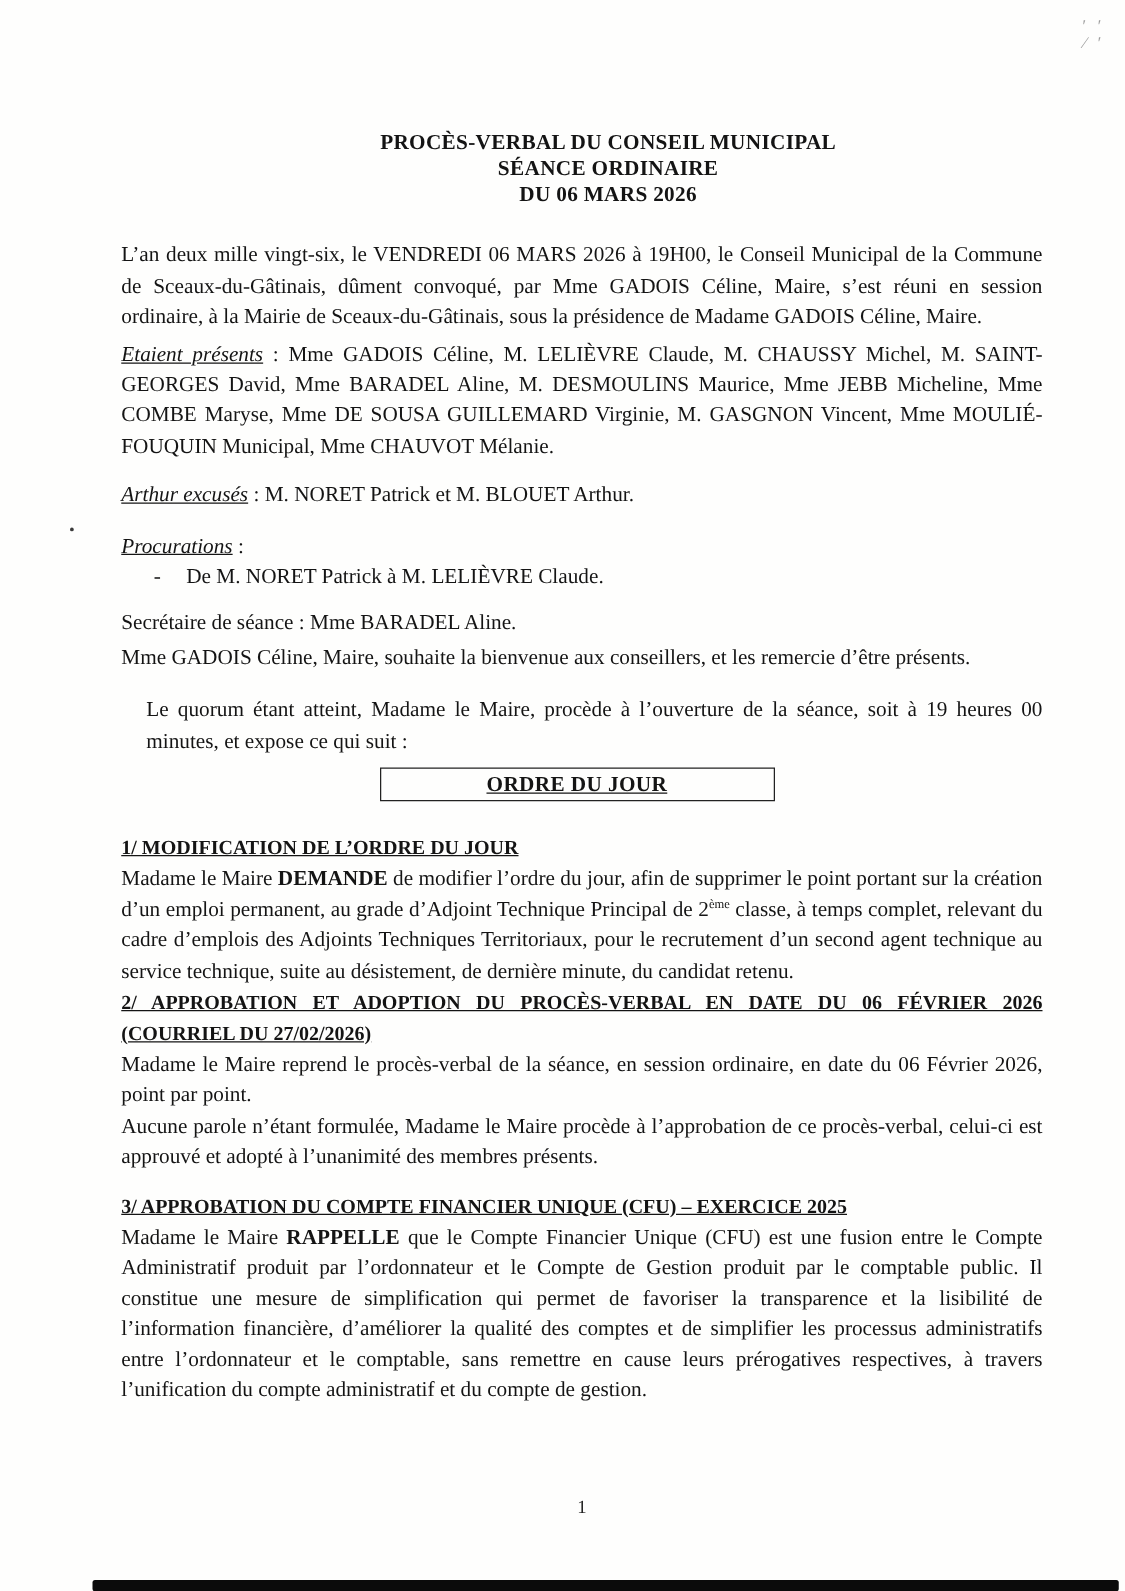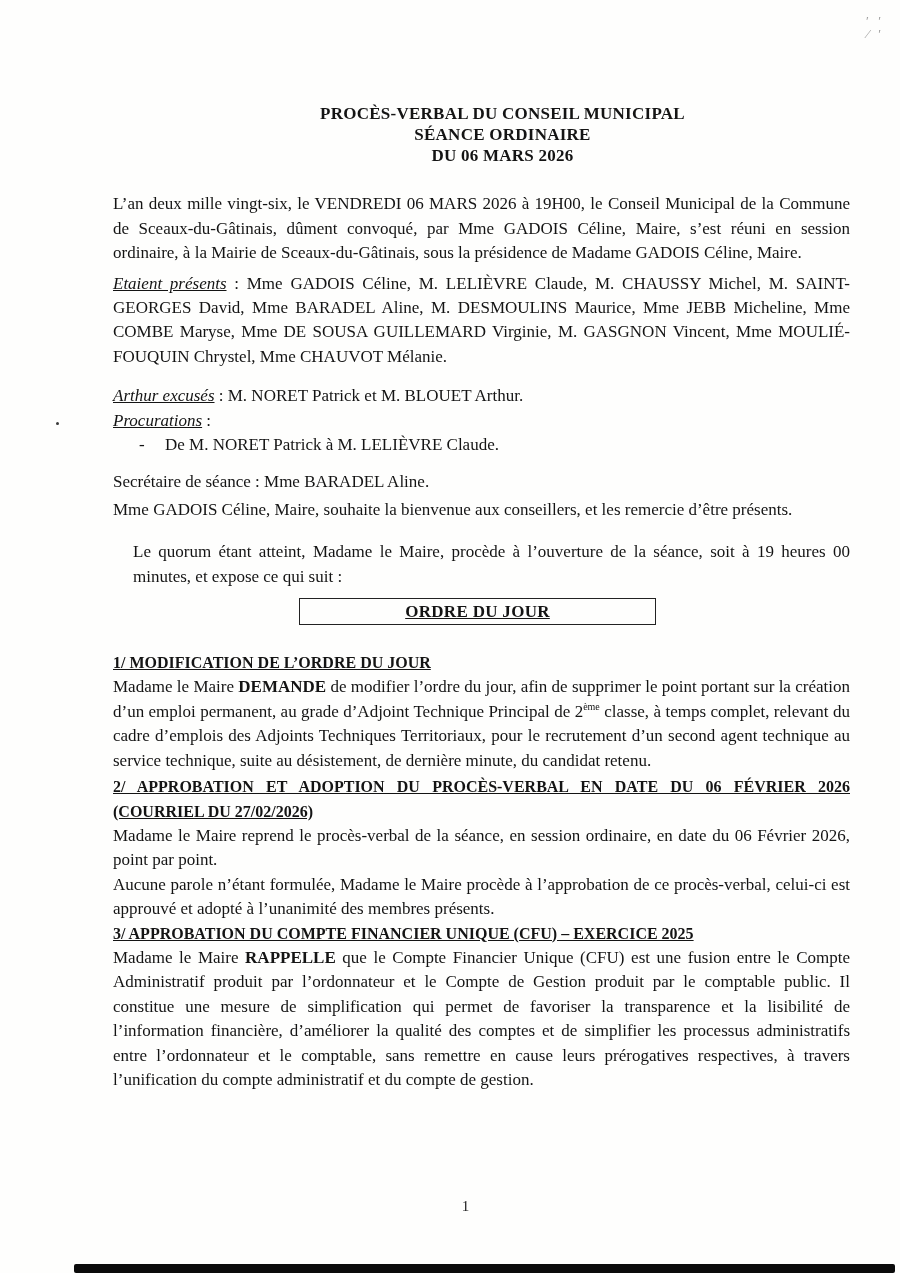--- a/index.html
+++ b/index.html
@@ -14,41 +14,41 @@
   .corner-mark {
     position:absolute; top:14px; right:16px;
     font-size:13px; line-height:13px; color:#9a9a9a;
     white-space:pre-line; text-align:right; letter-spacing:3px;
   }
   .scan-speck {
     position:absolute; left:56px; top:422px;
     width:3px; height:3px; background:#3a3a3a; border-radius:50%;
   }
   .content {
-    position:absolute; left:113px; top:104px; width:737px;
+    position:absolute; left:97px; top:104px; width:737px;
     font-size:17px; line-height:24.4px; color:#141414;
   }
   .title-block {
     text-align:center; font-weight:700; letter-spacing:.25px;
     line-height:20.8px; margin-left:42px; margin-bottom:26px;
     font-size:17px;
   }
   .para { text-align:justify; }
   .lbl { font-weight:400; font-style:italic; text-decoration:underline; }
   .mt6  { margin-top:6px; }
   .mt13 { margin-top:13px; }
   .mt14 { margin-top:3px; }
   .mt15 { margin-top:15px; }
-  .mt16 { }
+  .mt16 { margin-top:16px; }
   .mt18 { margin-top:18px;margin-left:20px; }
   .proc-item { padding-left:26px; }
   .proc-item .dash { display:inline-block; width:26px; }
   .agenda-wrap { margin-top:9px; margin-bottom:26px; text-align:center; }
   .agenda-box {
-    display:inline-block; width:357px; height:27px; line-height:25px;
+    display:inline-block; width:316px; height:27px; line-height:25px;
     border:1.5px solid #222; margin-left:-8px;
   }
   .agenda-box span { font-weight:700; text-decoration:underline; letter-spacing:.3px; }
   .sec-heading {
     font-size:16px; font-weight:700; text-align:justify; line-height:24.4px;
   }
   .sec-heading .u { text-decoration:underline; }
   .sec2 { margin-top:2px; }
   .vote-line {
     margin-top:13px; font-weight:700; font-style:italic; text-align:justify;
@@ -77,21 +77,21 @@
   <div class="content">
 
     <header class="title-block">
       <div>PROCÈS-VERBAL DU CONSEIL MUNICIPAL</div>
       <div>SÉANCE ORDINAIRE</div>
       <div>DU 06 MARS 2026</div>
     </header>
 
     <p class="para">L’an deux mille vingt-six, le VENDREDI 06 MARS 2026 à 19H00, le Conseil Municipal de la Commune de Sceaux-du-Gâtinais, dûment convoqué, par Mme GADOIS Céline, Maire, s’est réuni en session ordinaire, à la Mairie de Sceaux-du-Gâtinais, sous la présidence de Madame GADOIS Céline, Maire.</p>
 
-    <p class="para mt6"><span class="lbl">Etaient présents</span><span> : Mme GADOIS Céline, M. LELIÈVRE Claude, M. CHAUSSY Michel, M. SAINT-GEORGES David, Mme BARADEL Aline, M. DESMOULINS Maurice, Mme JEBB Micheline, Mme COMBE Maryse, Mme DE SOUSA GUILLEMARD Virginie, M. GASGNON Vincent, Mme MOULIÉ-FOUQUIN Chrystel, Mme CHAUVOT Mélanie.</span></p>
+    <p class="para mt6"><span class="lbl">Etaient présents</span><span> : Mme GADOIS Céline, M. LELIÈVRE Claude, M. CHAUSSY Michel, M. SAINT-GEORGES David, Mme BARADEL Aline, M. DESMOULINS Maurice, Mme JEBB Micheline, Mme COMBE Maryse, Mme DE SOUSA GUILLEMARD Virginie, M. GASGNON Vincent, Mme MOULIÉ-FOUQUIN Municipal, Mme CHAUVOT Mélanie.</span></p>
 
     <p class="para mt15"><span class="lbl">Arthur excusés</span><span> : M. NORET Patrick et M. BLOUET Arthur.</span></p>
 
     <p class="para mt16"><span class="lbl">Procurations</span><span> :</span></p>
 
     <div class="proc-item"><span class="dash">-</span><span>De M. NORET Patrick à M. LELIÈVRE Claude.</span></div>
 
     <p class="para mt13">Secrétaire de séance : Mme BARADEL Aline.</p>
 
     <p class="para mt14">Mme GADOIS Céline, Maire, souhaite la bienvenue aux conseillers, et les remercie d’être présents.</p>

